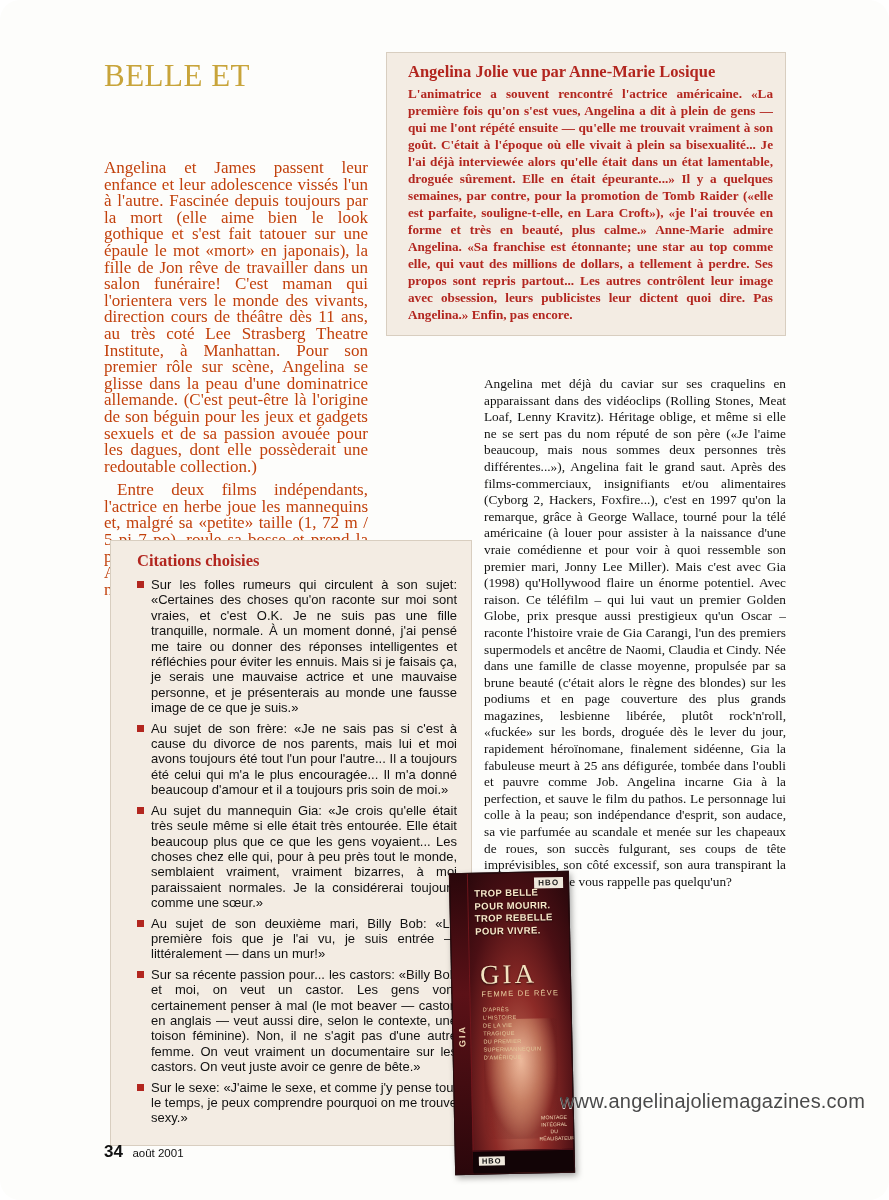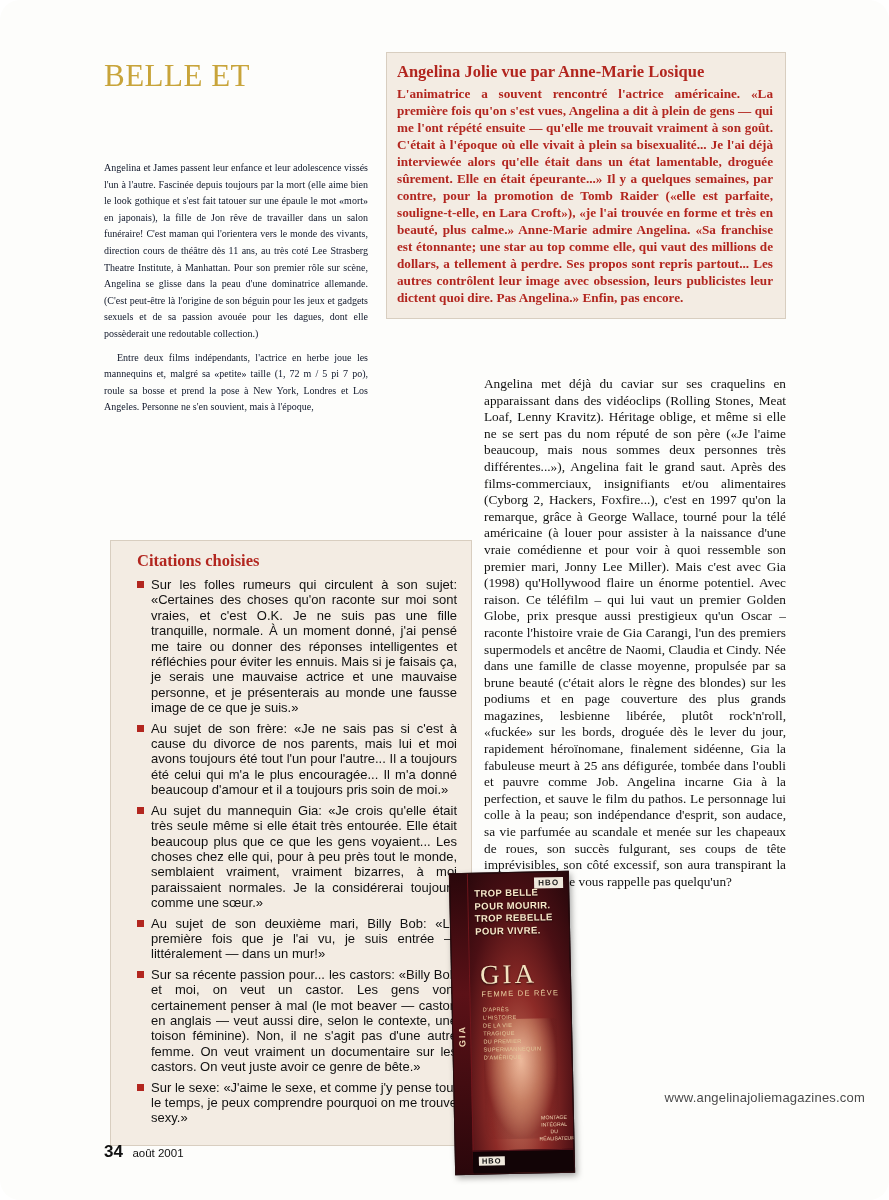--- a/index.html
+++ b/index.html
@@ -46,41 +46,41 @@
     margin-top: 4px;
     font-weight: normal;
   }
 
   
   .intro-col {
     position: absolute;
     left: 104px;
     top: 160px;
     width: 264px;
-    font-size: 10px;
+    font-size: 17px;
     line-height: 16.6px;
     text-align: justify;
-    color: #0f172a;
+    color: #c2410c;
   }
   .intro-col p {
     margin: 0 0 0 0;
     text-indent: 0;
   }
   .intro-col p + p {
     text-indent: 13px;
     margin-top: 7px;
   }
 
   
   .losique-box {
     position: absolute;
     left: 386px;
     top: 52px;
     width: 400px;
-    padding: 9px 12px 12px 10px;
+    padding: 9px 12px 12px 21px;
     background: #f3ece3;
     border: 1px solid #d8cec0;
     box-sizing: border-box;
   }
   .losique-title {
     color: #b2261f;
     font-weight: bold;
     font-size: 16.5px;
     line-height: 19px;
     margin-bottom: 4px;
@@ -301,21 +301,21 @@
   }
   .folio-date {
     font-size: 11.5px;
     color: #111;
   }
   .watermark {
     position: absolute;
     right: 24px;
     top: 1090px;
     font-family: "Liberation Sans", sans-serif;
-    font-size: 13px;
+    font-size: 20px;
     color: #4a4a4a;
     letter-spacing: 0.2px;
     text-shadow: 0 1px 0 rgba(255,255,255,.8);
   }
 </style>
 </head>
 <body>
 
 <div class="page">
 

